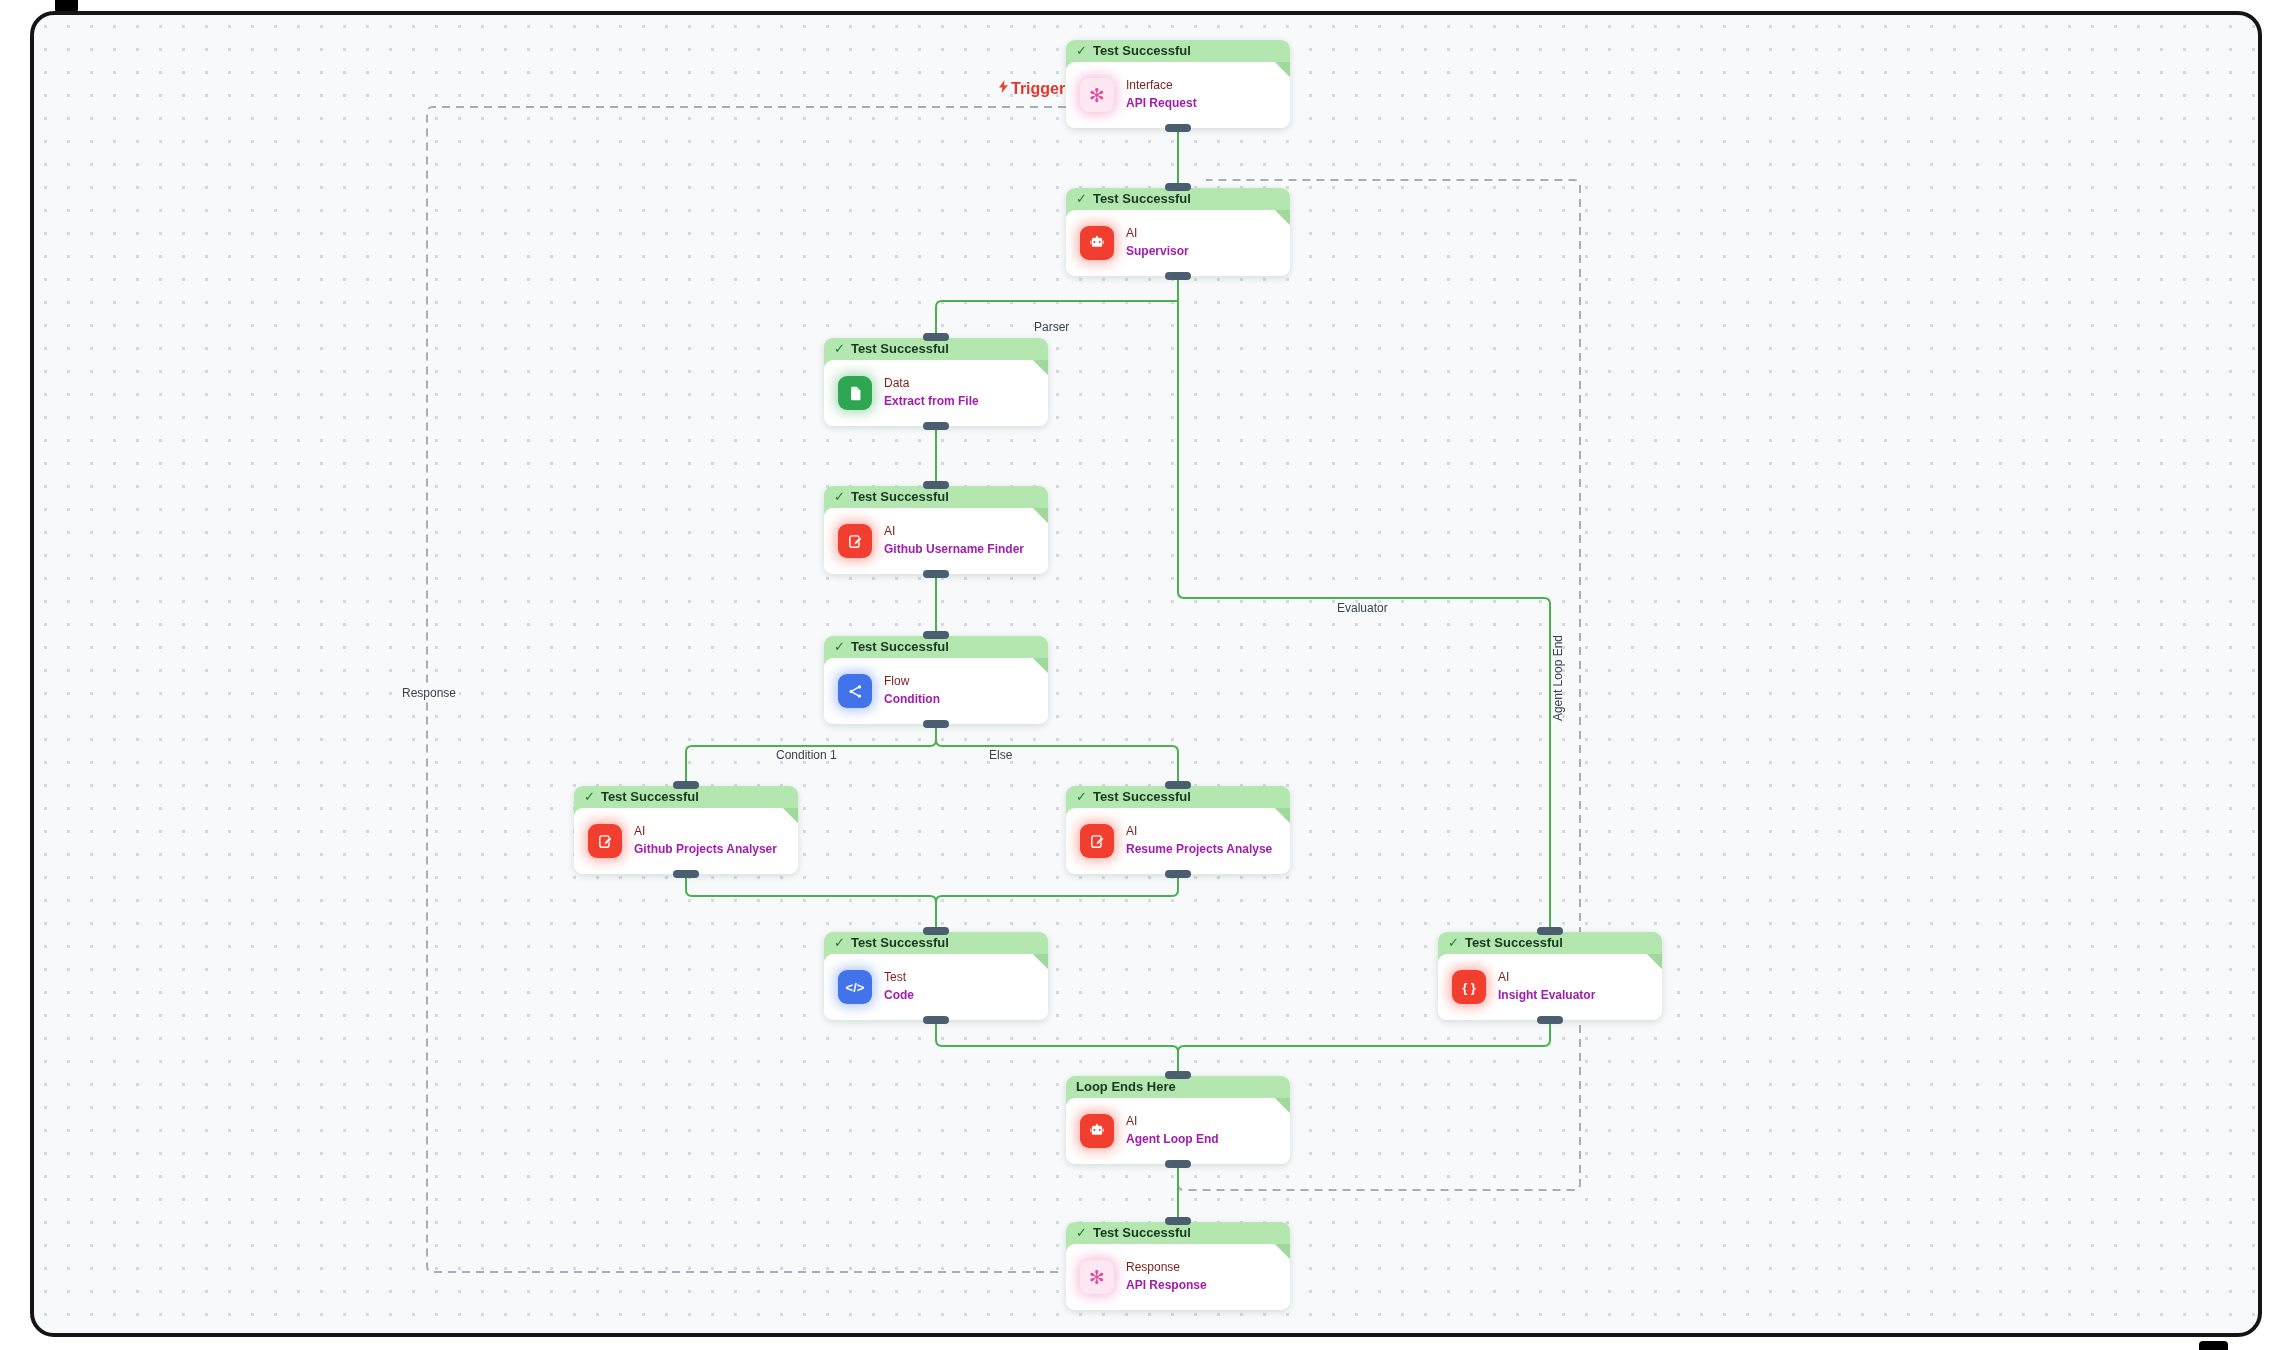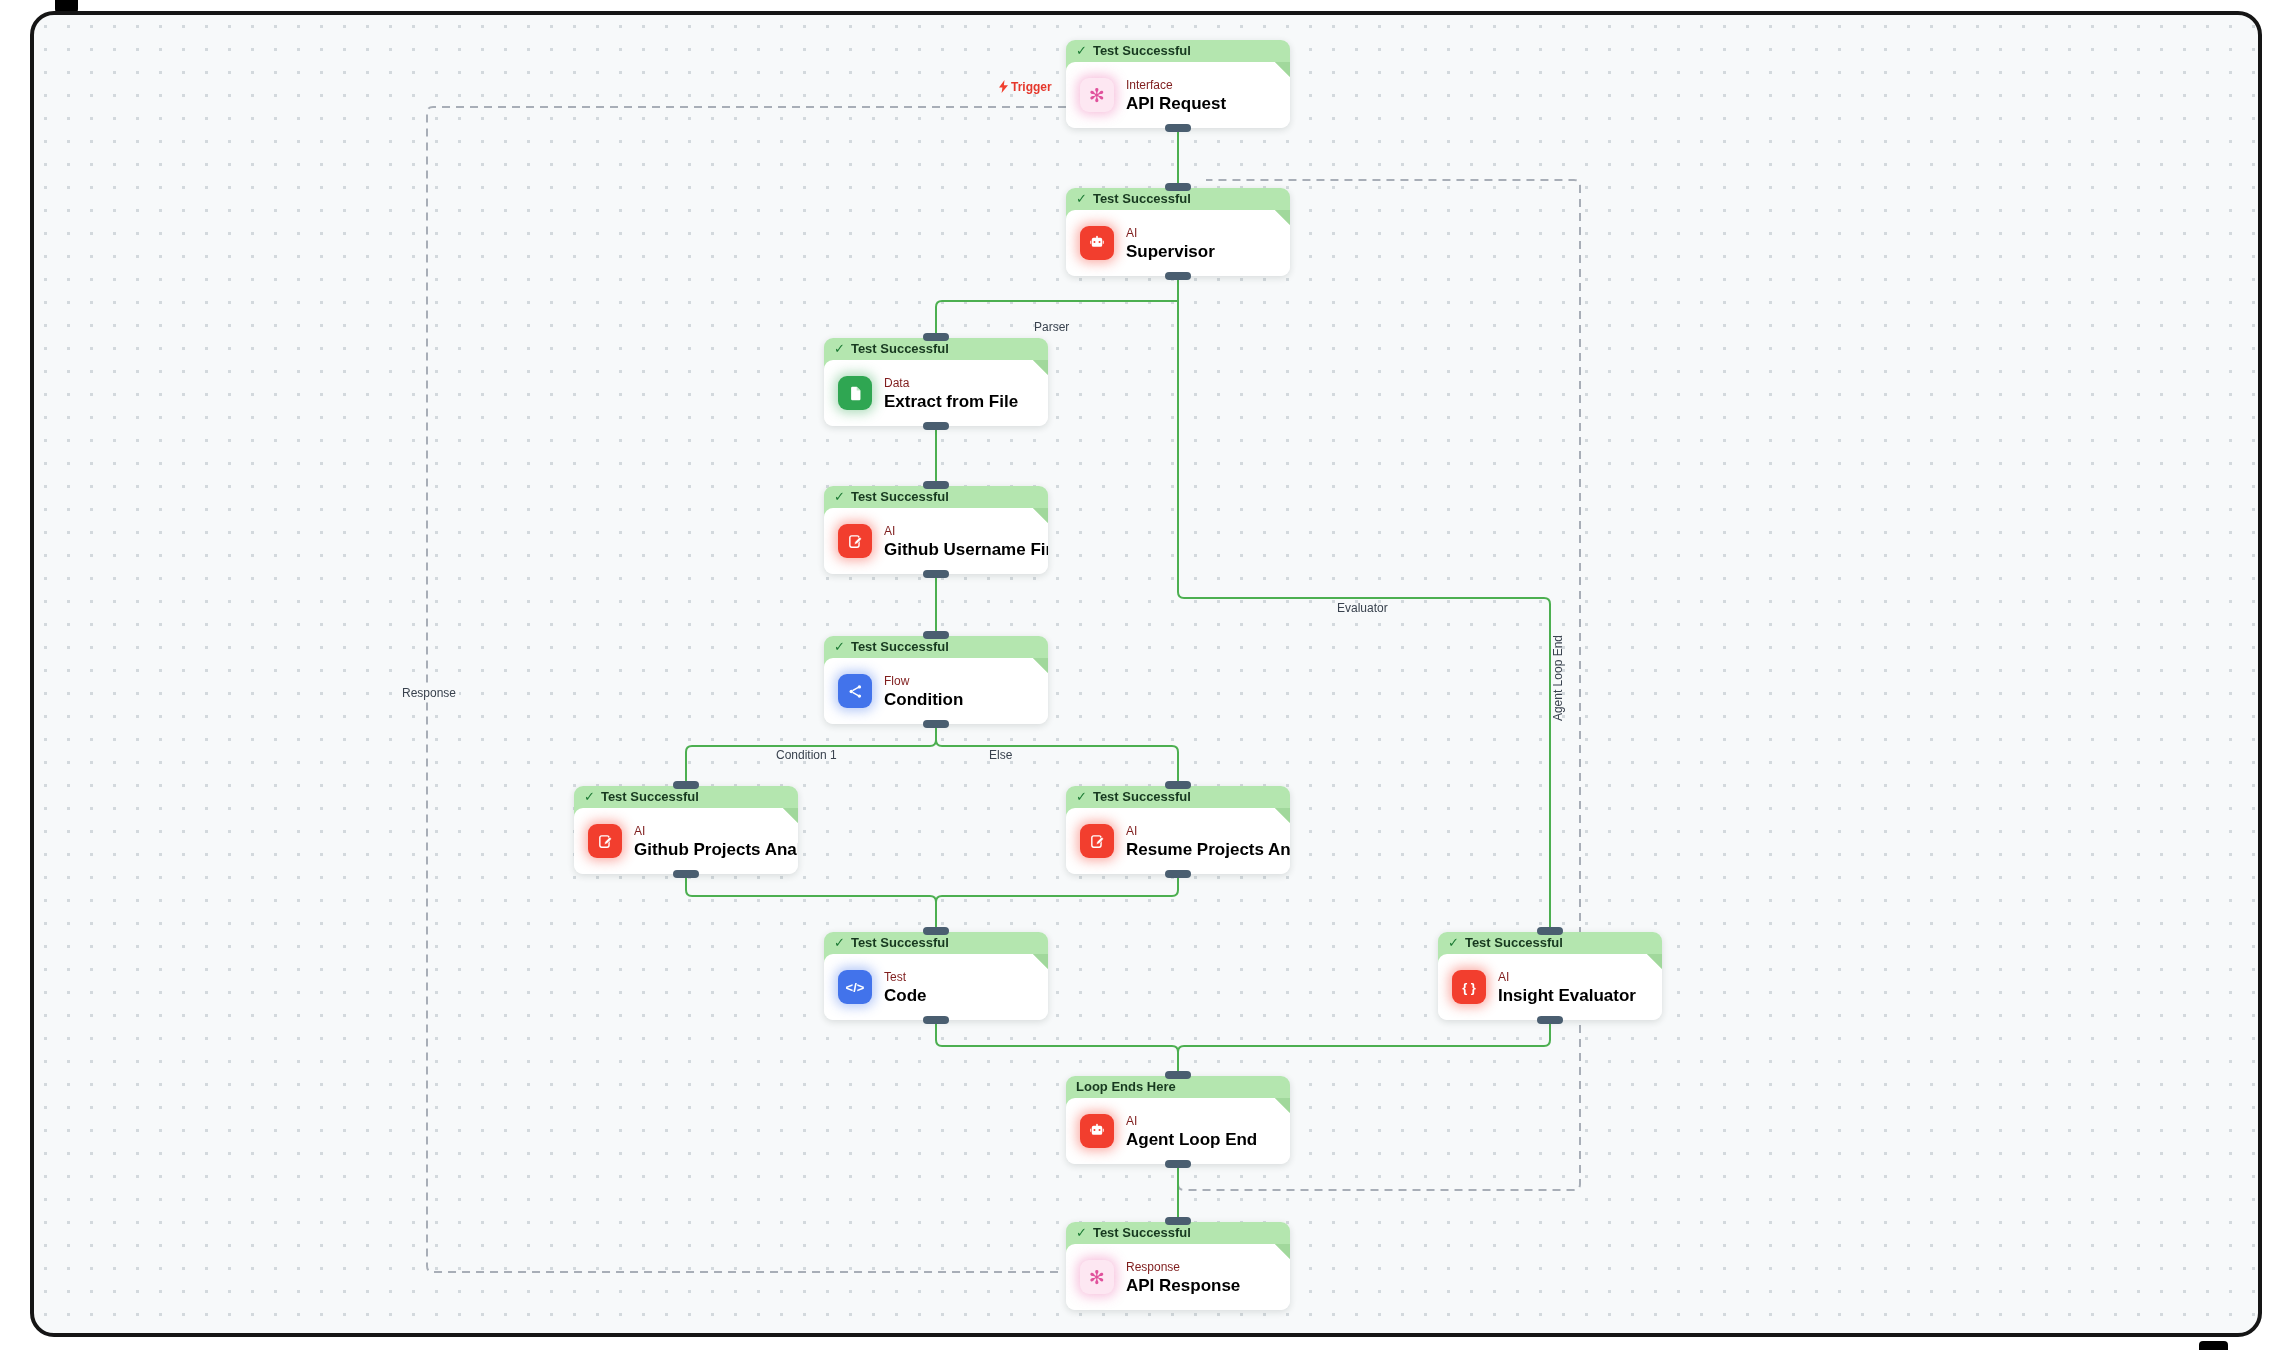--- a/index.html
+++ b/index.html
@@ -20,38 +20,38 @@
   svg.edges{position:absolute;left:0;top:0;z-index:1;}
   .e-green{fill:none;stroke:#4caf50;stroke-width:2px;}
   .e-dash{fill:none;stroke:#a8aeb7;stroke-width:2px;stroke-dasharray:8 6;}
 
   
   .elabel{position:absolute;z-index:2;font-size:12px;color:#39424e;white-space:nowrap;}
   .elabel.bg{background:#f7f9fa;padding:0 3px;}
   .vlabel{position:absolute;z-index:2;font-size:12px;color:#39424e;
     writing-mode:vertical-rl;transform:rotate(180deg);white-space:nowrap;}
   .trigger{position:absolute;z-index:2;display:flex;align-items:flex-start;gap:2px;
-    font-size:12px;font-weight:700;color:#e5382c;white-space:nowrap;}
+    font-size:16px;font-weight:700;color:#e5382c;white-space:nowrap;}
   .trigger svg{display:block;}
 
   
   .node{position:absolute;width:224px;height:88px;z-index:10;border-radius:9px;
     box-shadow:0 2px 7px rgba(25,45,35,.14);cursor:pointer;}
   .badge{position:absolute;left:0;top:0;width:100%;height:44px;border-radius:9px;
     background:#b4e6af;box-sizing:border-box;padding:0 10px;line-height:22px;
     font-size:13px;font-weight:700;color:#17391f;display:flex;gap:6px;}
   .badge .check{color:#1c7a34;font-weight:700;}
   .card{position:absolute;left:0;top:22px;width:100%;height:66px;background:#ffffff;
     border-radius:9px;clip-path:polygon(0 0,calc(100% - 15px) 0,100% 15px,100% 100%,0 100%);
     display:flex;align-items:center;box-sizing:border-box;padding-left:14px;}
   .fold{position:absolute;top:22px;right:0;width:0;height:0;z-index:11;
     border-top:15px solid #a1d89c;border-left:15px solid transparent;}
   .texts{margin-left:12px;min-width:0;}
   .category{font-size:12px;color:#7f1d1d;line-height:14px;}
-  .title{font-size:17px;font-weight:700;color:#000000;line-height:19px;margin-top:2px;white-space:nowrap;}
+  .title{font-size:12px;font-weight:700;color:#a21caf;line-height:19px;margin-top:2px;white-space:nowrap;}
 
   .icon{width:34px;height:34px;border-radius:9px;flex:0 0 34px;
     display:flex;align-items:center;justify-content:center;}
   .ic-pink{background:#fde7f2;color:#e0519c;font-size:19px;box-shadow:0 0 12px 3px rgba(231,76,158,.35);}
   .ic-red{background:#f23e2e;color:#fff;box-shadow:0 0 12px 3px rgba(242,62,46,.42);}
   .ic-green{background:#2fa652;color:#fff;box-shadow:0 0 12px 3px rgba(47,166,82,.40);}
   .ic-blue{background:#4273eb;color:#fff;box-shadow:0 0 12px 3px rgba(66,115,235,.40);}
   .icon .glyph{font-weight:700;font-size:13px;letter-spacing:0;}
   .ic-pink .glyph{font-size:19px;font-weight:400;}
   .icon svg{display:block;}

